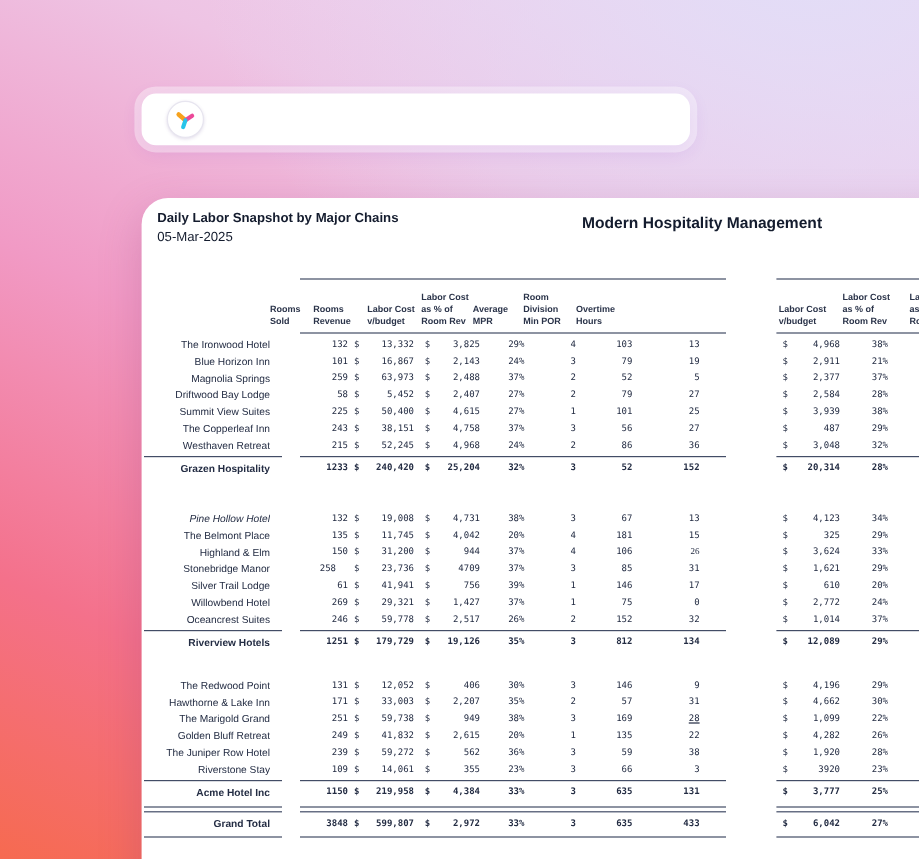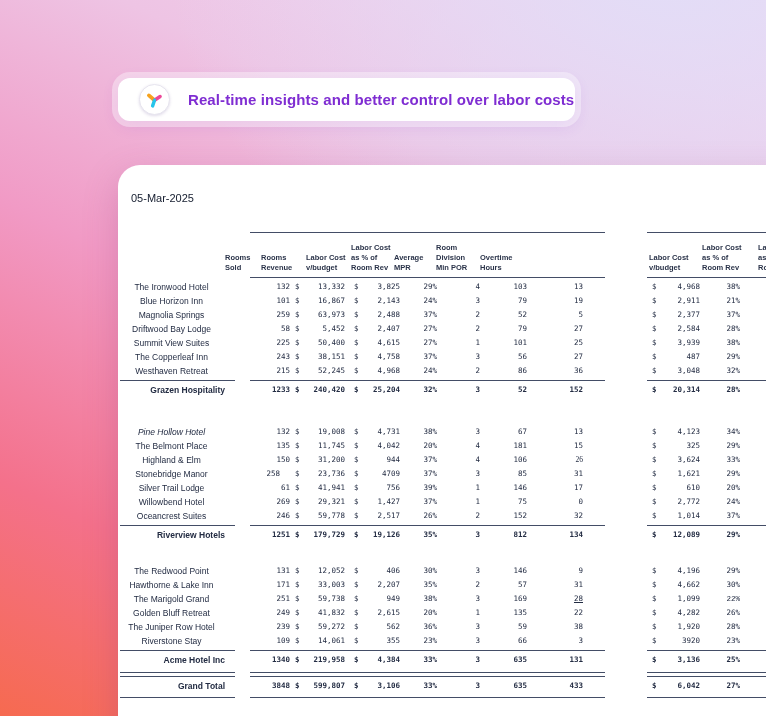--- a/index.html
+++ b/index.html
@@ -41,44 +41,45 @@
   .rule{position:absolute;height:0;border-top:1.2px solid #434d66;}
   .rule.thick{border-top-width:1.6px;}
   .dbl{position:absolute;height:3px;border-top:1.5px solid #434d66;border-bottom:1.5px solid #434d66;}
   .thead{position:absolute;left:0;top:68px;width:780px;height:42px;}
   .th{
     position:absolute;bottom:2px;font-size:7.5px;line-height:1.35;font-weight:600;
     color:#2a3349;white-space:pre-line;
   }
   .row{position:absolute;left:0;width:780px;height:14px;}
   .cell{position:absolute;top:0;height:14px;line-height:14px;color:#232c43;}
-  .c-name{font-size:8.5px;text-align:center;box-sizing:border-box;
+  .c-name{font-size:8.5px;text-align:right;box-sizing:border-box;
     white-space:nowrap;overflow:hidden;}
   .c-num{font-family:"DejaVu Sans Mono",monospace;font-size:7.5px;text-align:right;}
   .c-money{font-family:"DejaVu Sans Mono",monospace;font-size:7.5px;display:flex;
     justify-content:space-between;box-sizing:border-box;padding-left:5px;}
   .row.total .cell{font-weight:700;}
   .row.total .c-name{text-align:right;padding-left:0;padding-right:0;}
 </style>
 </head>
 <body>
 
 <div class="banner">
   <div class="banner-icon-wrap">
     <svg width="21" height="21" viewBox="0 0 28 28">
       <path d="M14 15 L6.5 8.5" stroke="#f6a21d" stroke-width="5" stroke-linecap="round" fill="none"></path>
       <path d="M14 15 L21.5 10" stroke="#ec4899" stroke-width="4.6" stroke-linecap="round" fill="none"></path>
       <path d="M14 15 L11.5 22.5" stroke="#27c4ea" stroke-width="4.6" stroke-linecap="round" fill="none"></path>
     </svg>
   </div>
-  <div class="banner-text">Real-time insights and better control over labor costs</div>
 </div>
 
 <div class="card">
+  <div class="report-title">Daily Labor Snapshot by Major Chains</div>
   <div class="report-date">05-Mar-2025</div>
+  <div class="company">Modern Hospitality Management</div>
 
   <div class="tbl" id="tbl">
     <div class="thead" id="thead">
         <div class="th" style="left: 107px; width: 40px;">Rooms
 Sold</div>
         <div class="th" style="left: 143px; width: 44px;">Rooms
 Revenue</div>
         <div class="th" style="left: 188px; width: 44px;">Labor Cost
 v/budget</div>
         <div class="th" style="left: 233px; width: 44px;">Labor Cost
@@ -500,21 +501,21 @@
           <span>949</span>
         </div>
         <div class="cell c-num" style="left: 282px; width: 37px;">38%</div>
         <div class="cell c-num" style="left: 319px; width: 43px;">3</div>
         <div class="cell c-num" style="left: 362px; width: 47px;">169</div>
         <div class="cell c-num" style="left: 409px; width: 56px; text-decoration: underline;">28</div>
         <div class="cell c-money" style="left: 529px; width: 53px;">
           <span>$</span>
           <span>1,099</span>
         </div>
-        <div class="cell c-num" style="left: 582px; width: 40px; font-family: Liberation Mono, monospace;">22%</div>
+        <div class="cell c-num" style="left: 582px; width: 40px;">22%</div>
       </div>
       <div class="row" style="top: 441px;">
         <div class="cell c-name" style="left: 0px; width: 107px;">Golden Bluff Retreat</div>
         <div class="cell c-num" style="left: 107px; width: 65px;">249</div>
         <div class="cell c-money" style="left: 172px; width: 55px;">
           <span>$</span>
           <span>41,832</span>
         </div>
         <div class="cell c-money" style="left: 231px; width: 51px;">
           <span>$</span>
@@ -570,52 +571,52 @@
           <span>$</span>
           <span>3920</span>
         </div>
         <div class="cell c-num" style="left: 582px; width: 40px;">23%</div>
       </div>
       <div class="rule" style="top: 485px; left: 2px; width: 115px;"></div>
       <div class="rule" style="top: 485px; left: 132px; width: 355px;"></div>
       <div class="rule" style="top: 485px; left: 529px; width: 251px;"></div>
       <div class="row total" style="top: 488px;">
         <div class="cell c-name" style="left: 0px; width: 107px;">Acme Hotel Inc</div>
-        <div class="cell c-num" style="left: 107px; width: 65px;">1340</div>
+        <div class="cell c-num" style="left: 107px; width: 65px;">1150</div>
         <div class="cell c-money" style="left: 172px; width: 55px;">
           <span>$</span>
           <span>219,958</span>
         </div>
         <div class="cell c-money" style="left: 231px; width: 51px;">
           <span>$</span>
           <span>4,384</span>
         </div>
         <div class="cell c-num" style="left: 282px; width: 37px;">33%</div>
         <div class="cell c-num" style="left: 319px; width: 43px;">3</div>
         <div class="cell c-num" style="left: 362px; width: 47px;">635</div>
         <div class="cell c-num" style="left: 409px; width: 56px;">131</div>
         <div class="cell c-money" style="left: 529px; width: 53px;">
           <span>$</span>
-          <span>3,136</span>
+          <span>3,777</span>
         </div>
         <div class="cell c-num" style="left: 582px; width: 40px;">25%</div>
       </div>
       <div class="dbl" style="top: 507px; left: 2px; width: 115px;"></div>
       <div class="dbl" style="top: 507px; left: 132px; width: 355px;"></div>
       <div class="dbl" style="top: 507px; left: 529px; width: 251px;"></div>
       <div class="row total" style="top: 514px;">
         <div class="cell c-name" style="left: 0px; width: 107px;">Grand Total</div>
         <div class="cell c-num" style="left: 107px; width: 65px;">3848</div>
         <div class="cell c-money" style="left: 172px; width: 55px;">
           <span>$</span>
           <span>599,807</span>
         </div>
         <div class="cell c-money" style="left: 231px; width: 51px;">
           <span>$</span>
-          <span>3,106</span>
+          <span>2,972</span>
         </div>
         <div class="cell c-num" style="left: 282px; width: 37px;">33%</div>
         <div class="cell c-num" style="left: 319px; width: 43px;">3</div>
         <div class="cell c-num" style="left: 362px; width: 47px;">635</div>
         <div class="cell c-num" style="left: 409px; width: 56px;">433</div>
         <div class="cell c-money" style="left: 529px; width: 53px;">
           <span>$</span>
           <span>6,042</span>
         </div>
         <div class="cell c-num" style="left: 582px; width: 40px;">27%</div>

